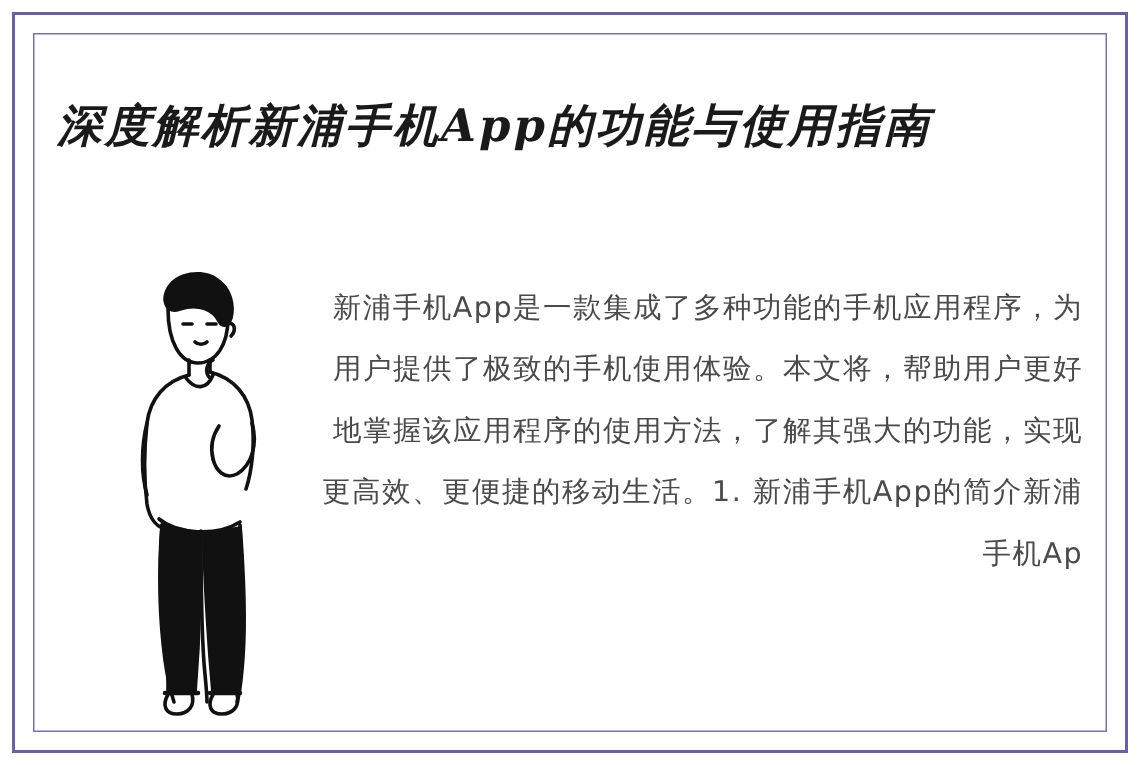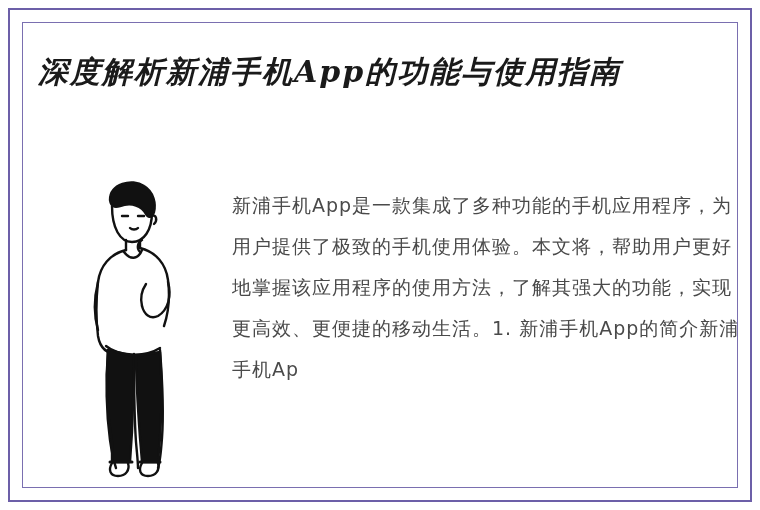--- a/index.html
+++ b/index.html
@@ -36,44 +36,45 @@
     top: 22px;
     right: 22px;
     bottom: 22px;
     border: 1px solid #7a6fb0;
     box-sizing: border-box;
   }
   
   .title {
     position: absolute;
     left: 38px;
-    top: 52px;
+    top: 64px;
     width: 690px;
     font-family: "DejaVu Serif", serif;
     font-size: 30px;
     font-weight: 700;
     font-style: italic;
     letter-spacing: 2px;
     color: #1a1a1a;
     white-space: nowrap;
     overflow: hidden;
   }
   
   .body-text {
     position: absolute;
-    left: 232px;
+    left: 212px;
     top: 185px;
     width: 510px;
     font-family: "DejaVu Sans", sans-serif;
     font-size: 19px;
     line-height: 41px;
     color: #4a4a4a;
     letter-spacing: 1px;
     overflow: hidden;
     max-height: 290px;
+    text-align: right;
   }
   
   .illustration {
     position: absolute;
     left: 72px;
     top: 170px;
     width: 130px;
     height: 310px;
   }
   .illustration svg {

